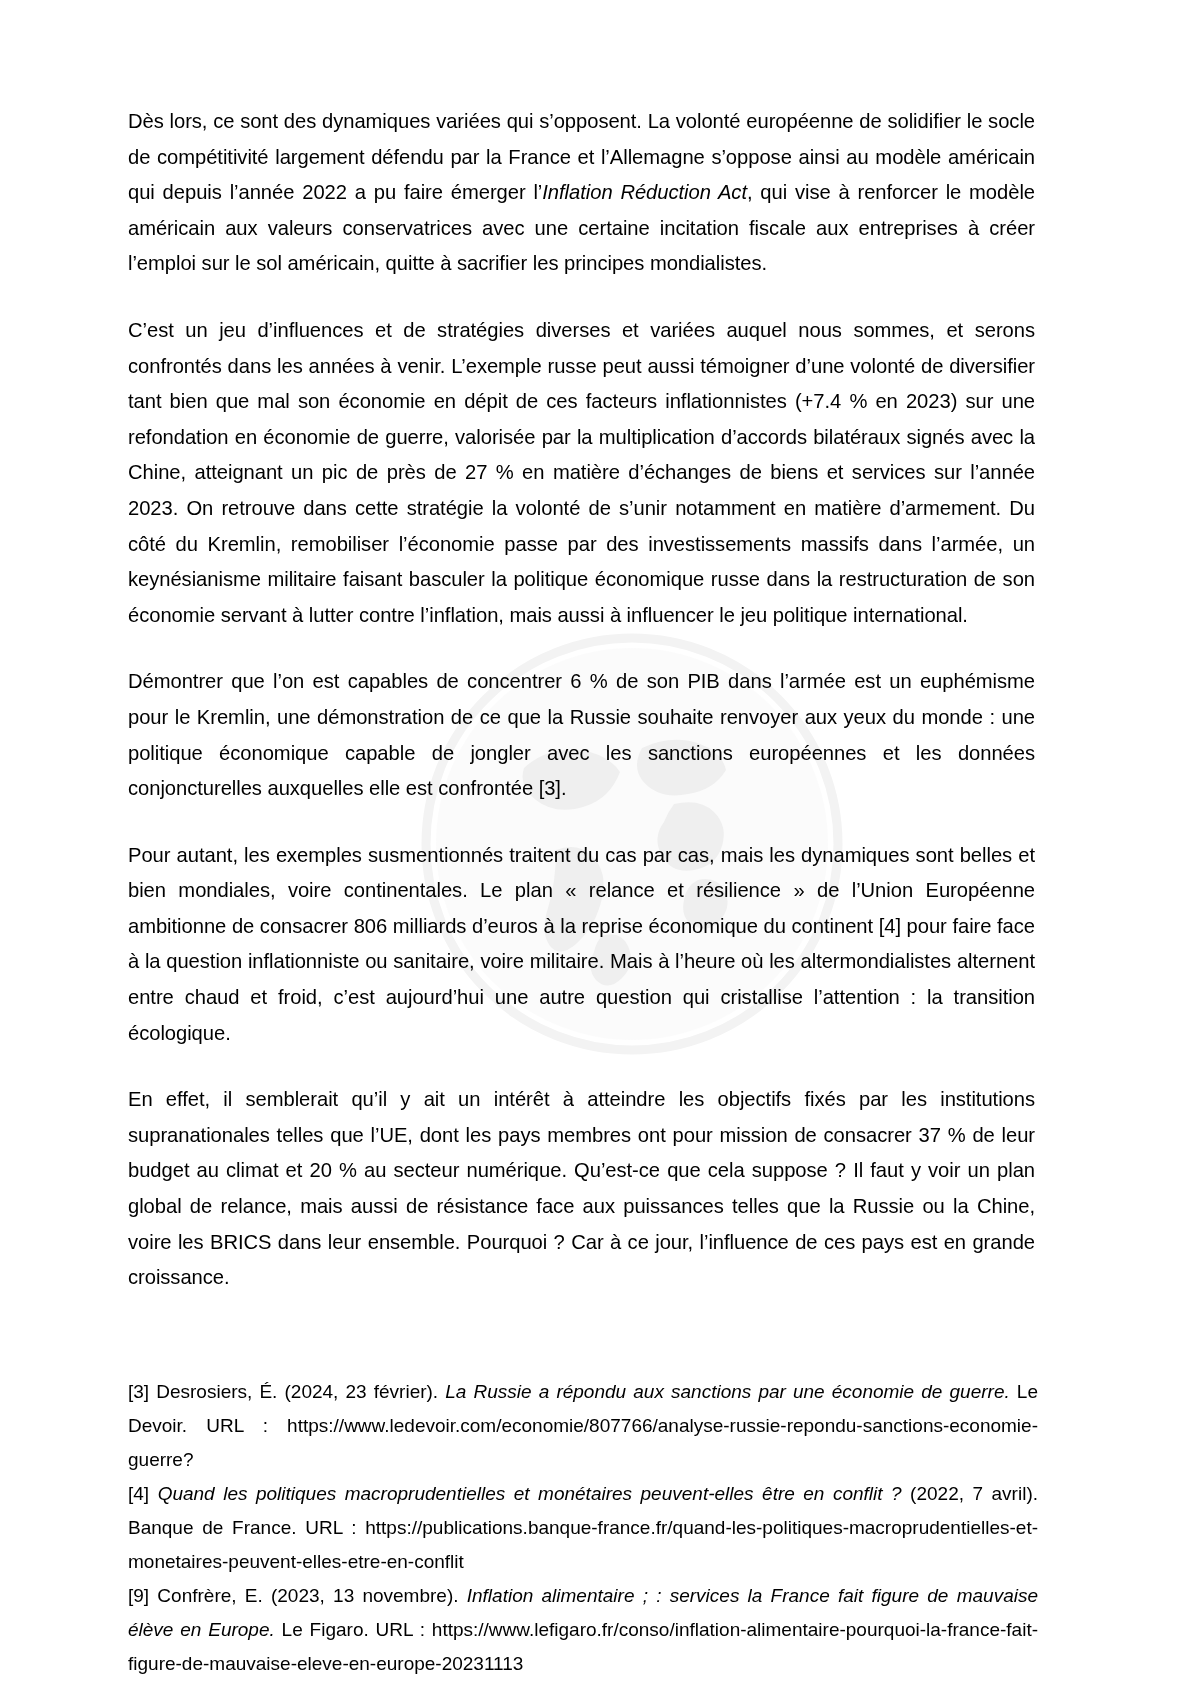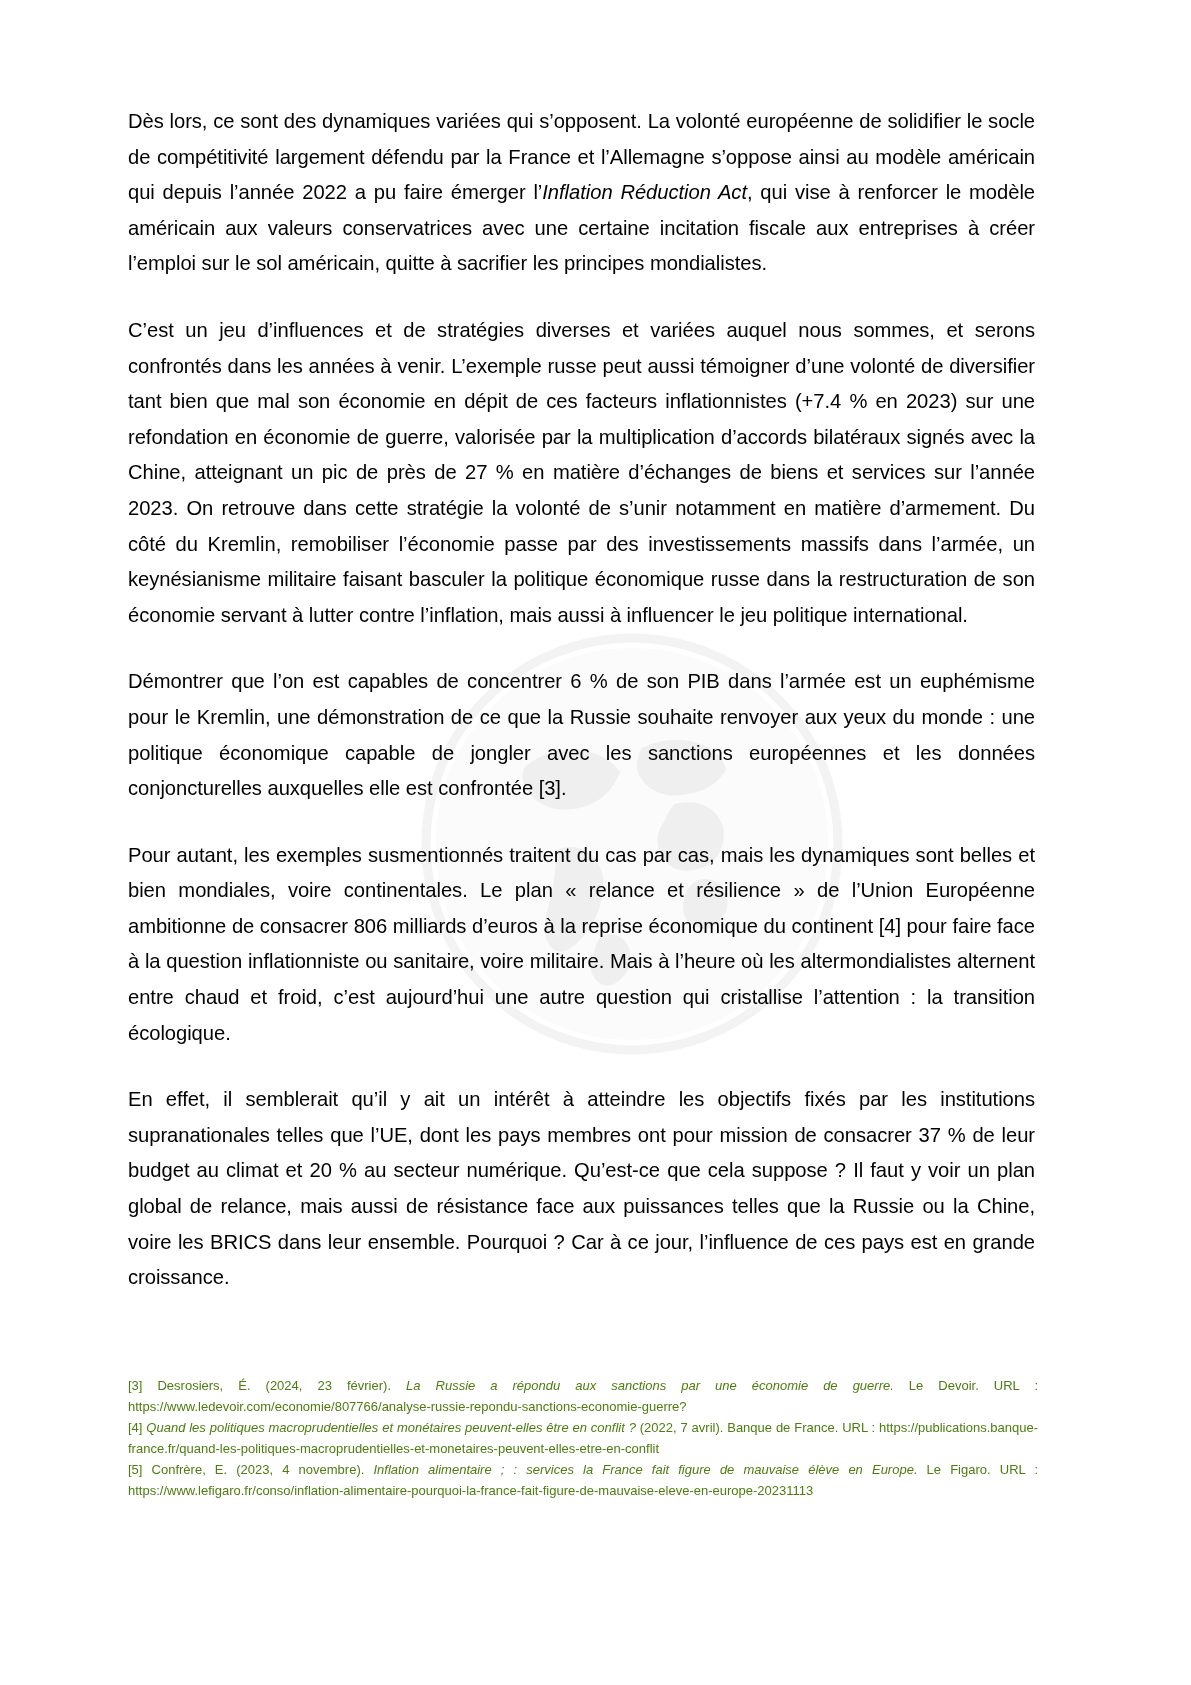--- a/index.html
+++ b/index.html
@@ -54,25 +54,25 @@
 
   .notes {
     position: absolute;
     left: 104px;
     top: 1375px;
     width: 910px;
     z-index: 2;
   }
   p.note {
     margin: 0;
-    font-size: 13px;
-    line-height: 21px;
+    font-size: 19px;
+    line-height: 34px;
     text-align: justify;
     text-justify: inter-word;
-    color: #4d7c0f;
+    color: #000000;
   }
   p.note .it { font-style: italic; }
 </style>
 </head>
 <body>
 
 <div class="page">
 
   <svg class="watermark" viewBox="0 0 452 452" xmlns="http://www.w3.org/2000/svg" aria-hidden="true">
     <g fill="none" stroke="#f3f3f3" stroke-width="9">
@@ -104,17 +104,17 @@
     <p class="body-par"><span>En effet, il semblerait qu’il y ait un intérêt à atteindre les objectifs fixés par les institutions supranationales telles que l’UE, dont les pays membres ont pour mission de consacrer 37 % de leur budget au climat et 20 % au secteur numérique. Qu’est-ce que cela suppose ? Il faut y voir un plan global de relance, mais aussi de résistance face aux puissances telles que la Russie ou la Chine, voire les BRICS dans leur ensemble. Pourquoi ? Car à ce jour, l’influence de ces pays est en grande croissance.</span></p>
 
   </div>
 
   <div class="notes">
 
     <p class="note"><span>[3] Desrosiers, É. (2024, 23 février). </span><span class="it">La Russie a répondu aux sanctions par une économie de guerre.</span><span> Le Devoir. URL : https://www.ledevoir.com/economie/807766/analyse-russie-repondu-sanctions-economie-guerre?</span></p>
 
     <p class="note"><span>[4] </span><span class="it">Quand les politiques macroprudentielles et monétaires peuvent-elles être en conflit ?</span><span> (2022, 7 avril). Banque de France. URL : https://publications.banque-france.fr/quand-les-politiques-macroprudentielles-et-monetaires-peuvent-elles-etre-en-conflit</span></p>
 
-    <p class="note"><span>[5] Confrère, E. (2023, 4 novembre). </span><span class="it">Inflation alimentaire ; : services la France fait figure de mauvaise élève en Europe.</span><span> Le Figaro. URL : https://www.lefigaro.fr/conso/inflation-alimentaire-pourquoi-la-france-fait-figure-de-mauvaise-eleve-en-europe-20231113</span></p>
+    <p class="note"><span>[9] Confrère, E. (2023, 13 novembre). </span><span class="it">Inflation alimentaire ; : services la France fait figure de mauvaise élève en Europe.</span><span> Le Figaro. URL : https://www.lefigaro.fr/conso/inflation-alimentaire-pourquoi-la-france-fait-figure-de-mauvaise-eleve-en-europe-20231113</span></p>
 
   </div>
 
 </div>
 
 </body></html>

